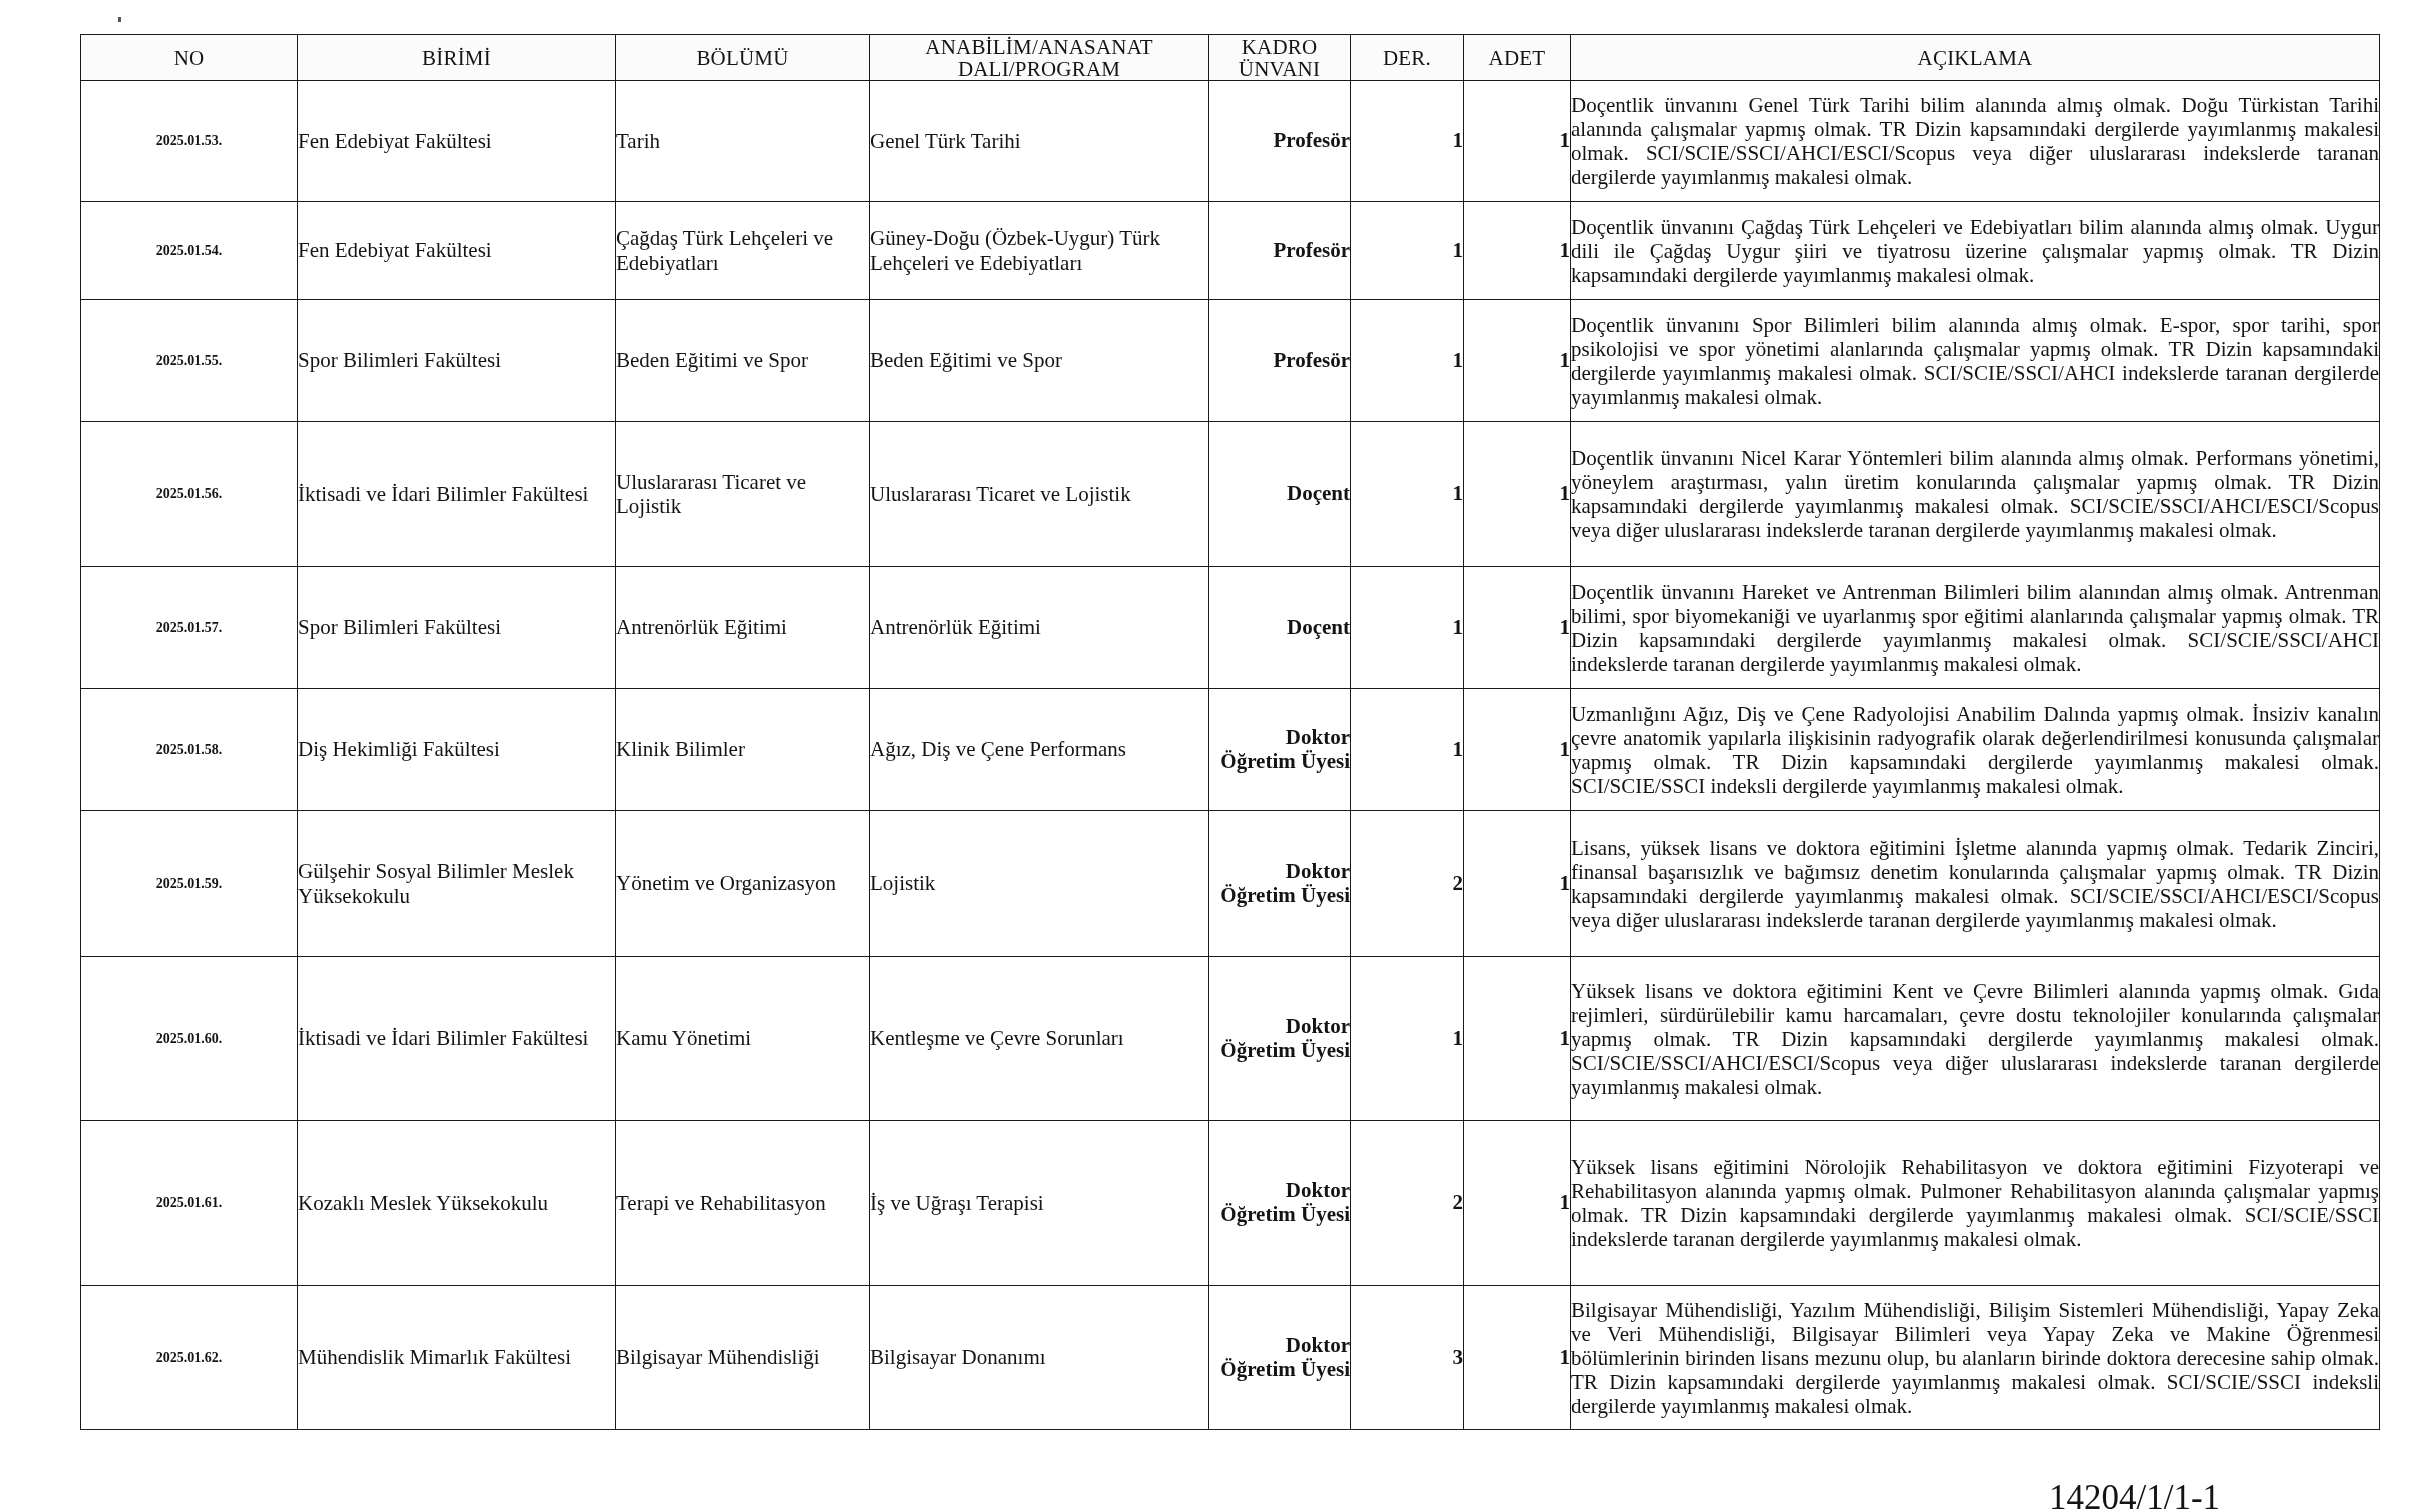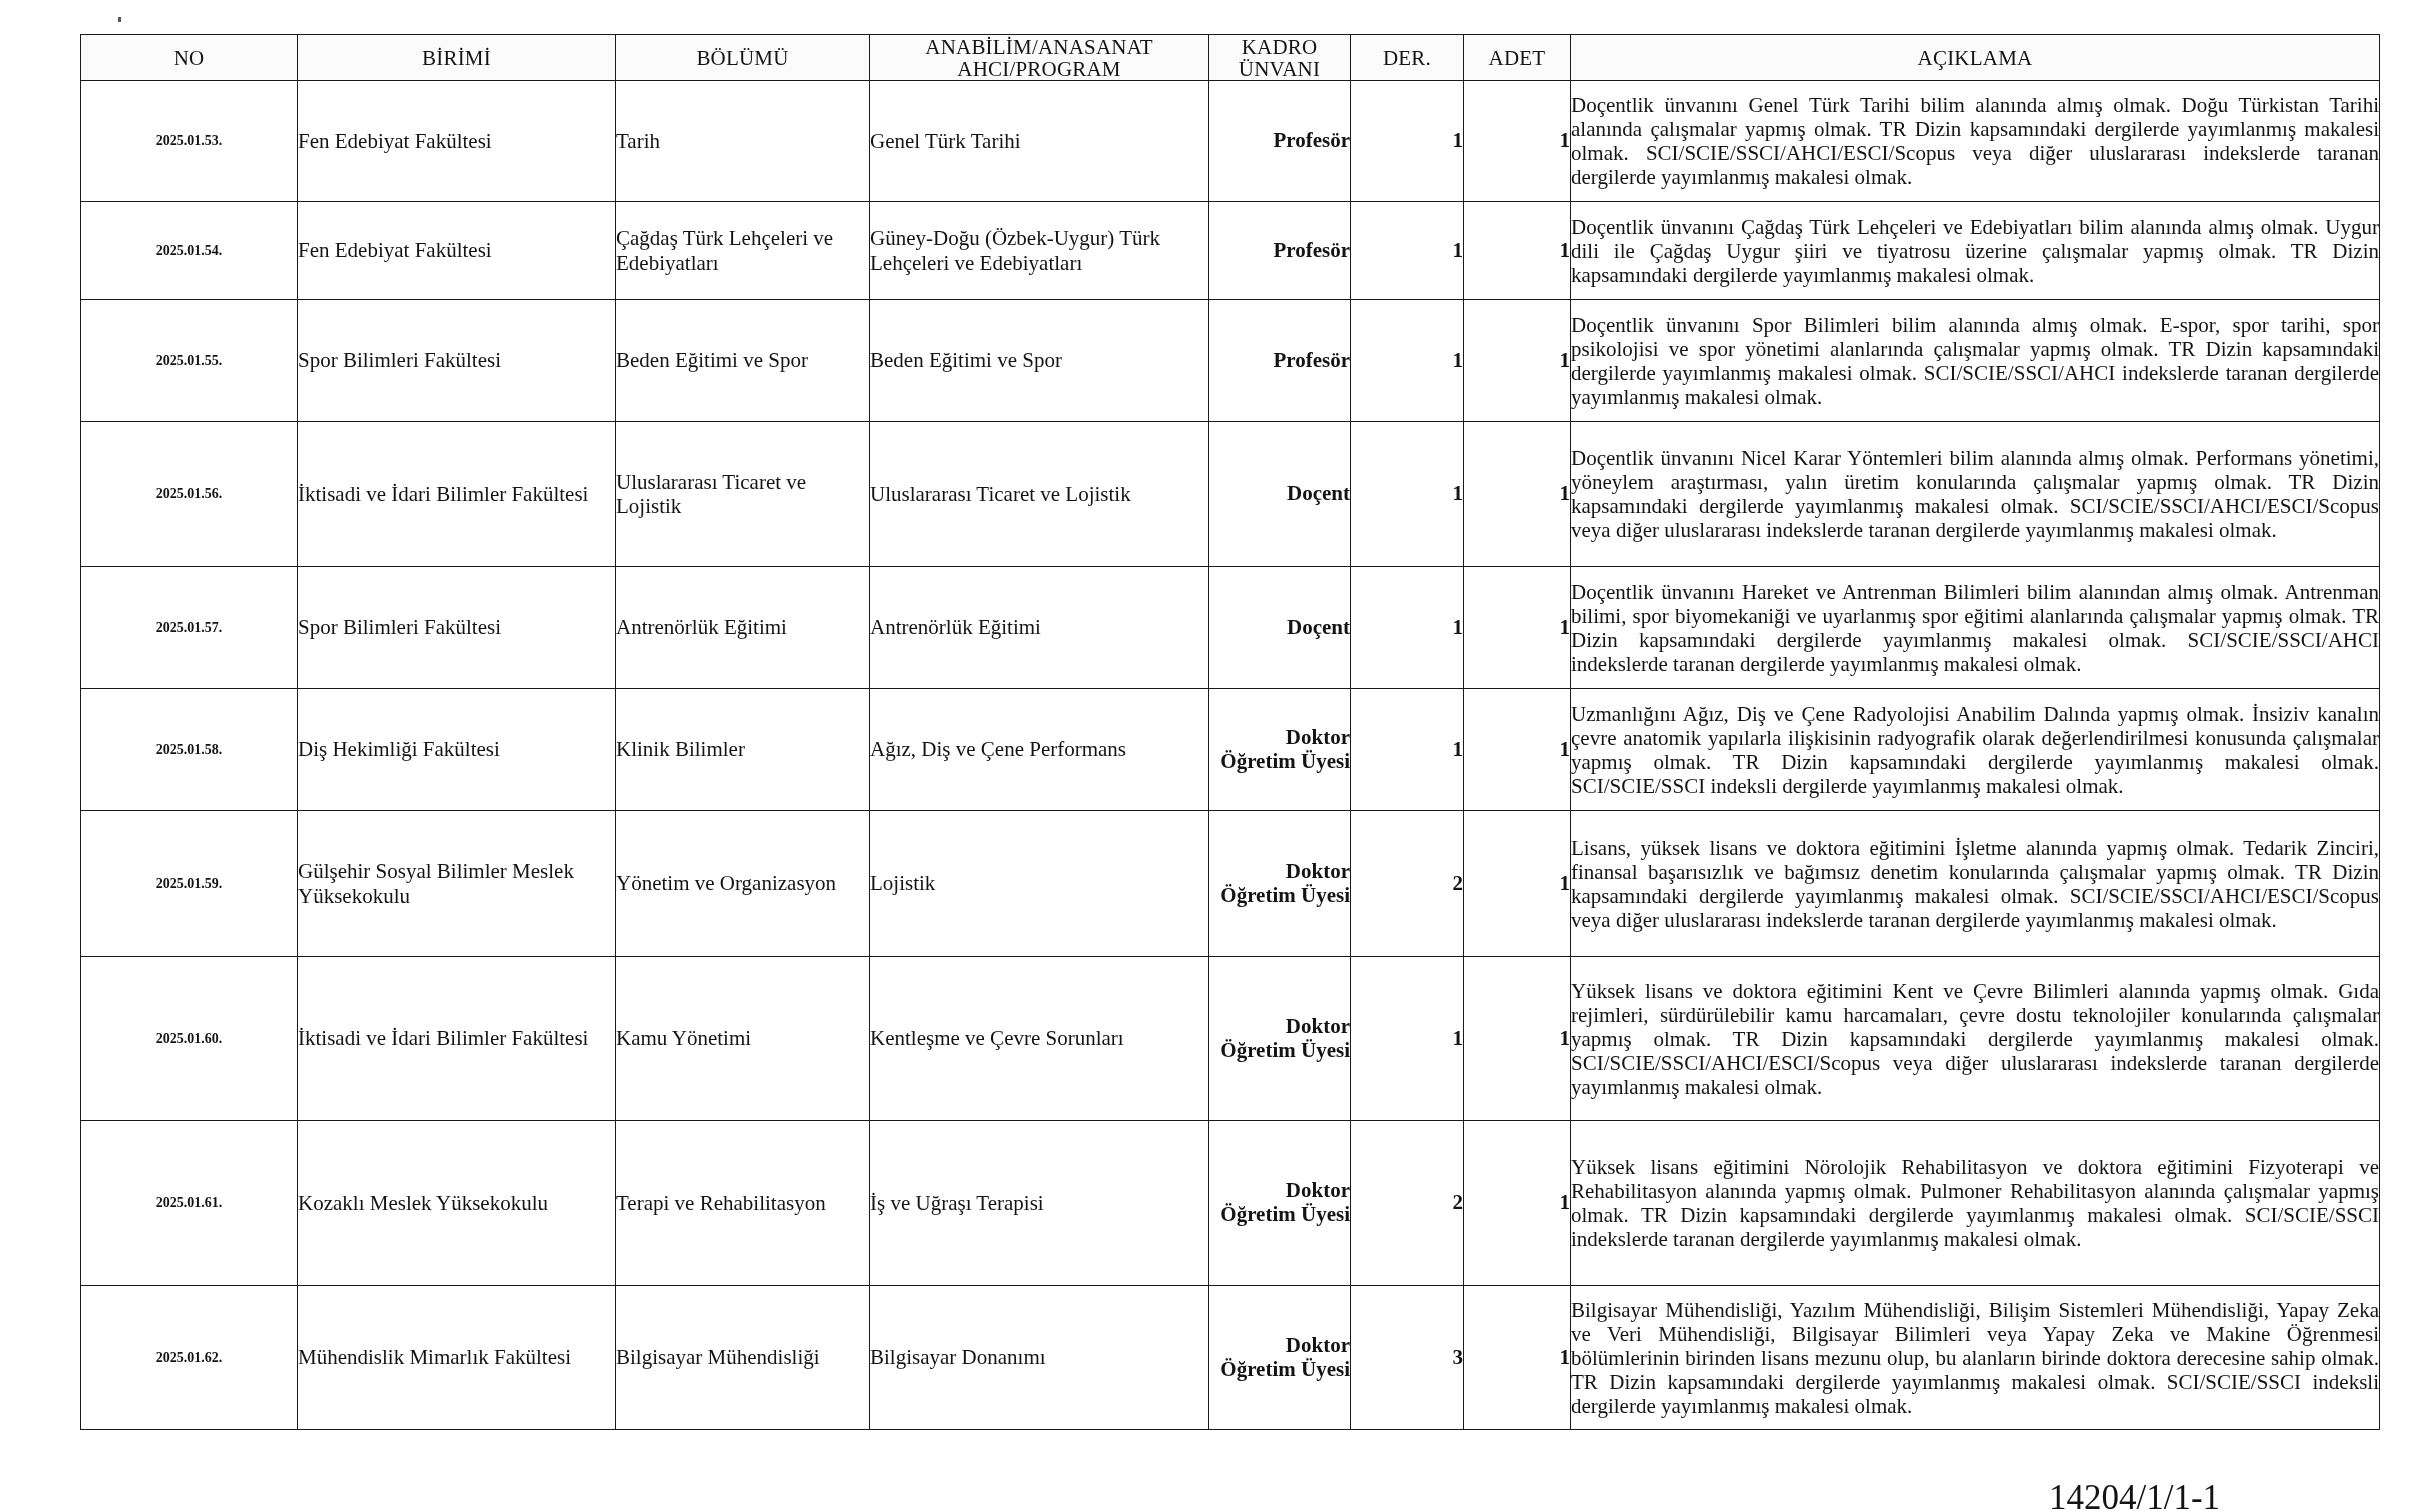--- a/index.html
+++ b/index.html
@@ -37,21 +37,21 @@
       <col class="c-adet">
       <col class="c-acik">
   </colgroup>
   <thead>
     <tr>
       <th>NO</th>
       <th>BİRİMİ</th>
       <th>BÖLÜMÜ</th>
       <th>
         <div>ANABİLİM/ANASANAT</div>
-        <div>AHCI/PROGRAM</div>
+        <div>DALI/PROGRAM</div>
       </th>
       <th>
         <div>KADRO</div>
         <div>ÜNVANI</div>
       </th>
       <th>DER.</th>
       <th>ADET</th>
       <th>AÇIKLAMA</th>
     </tr>
   </thead>

